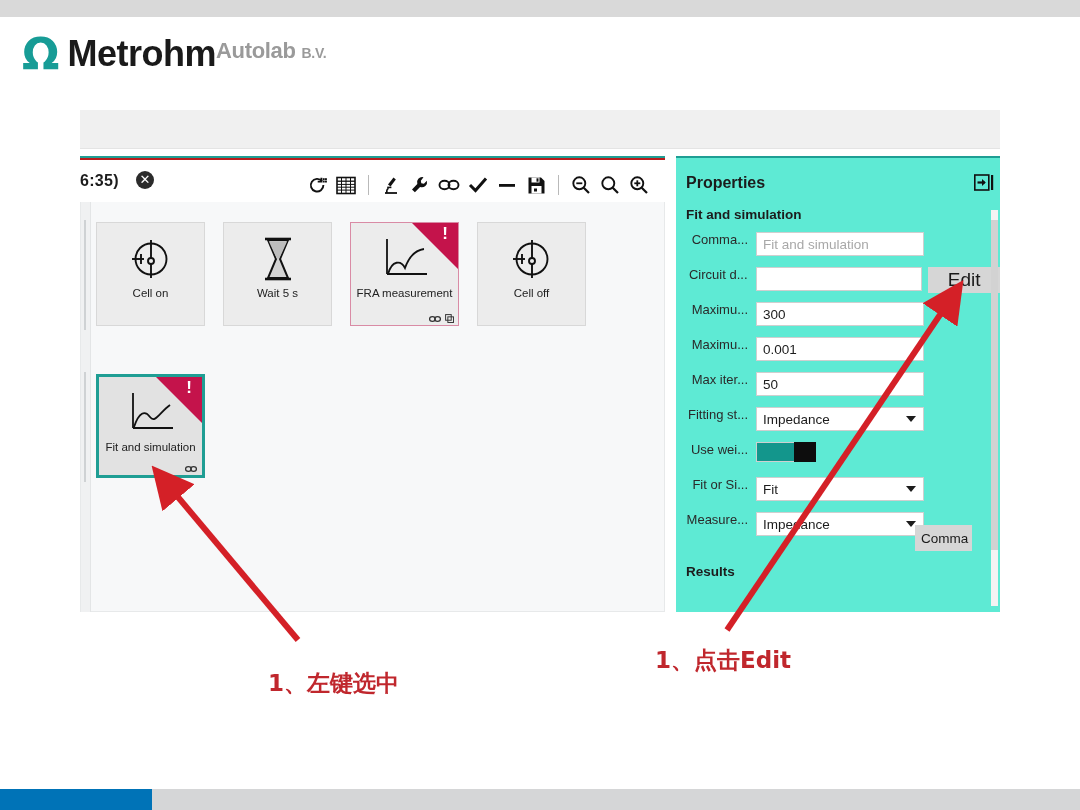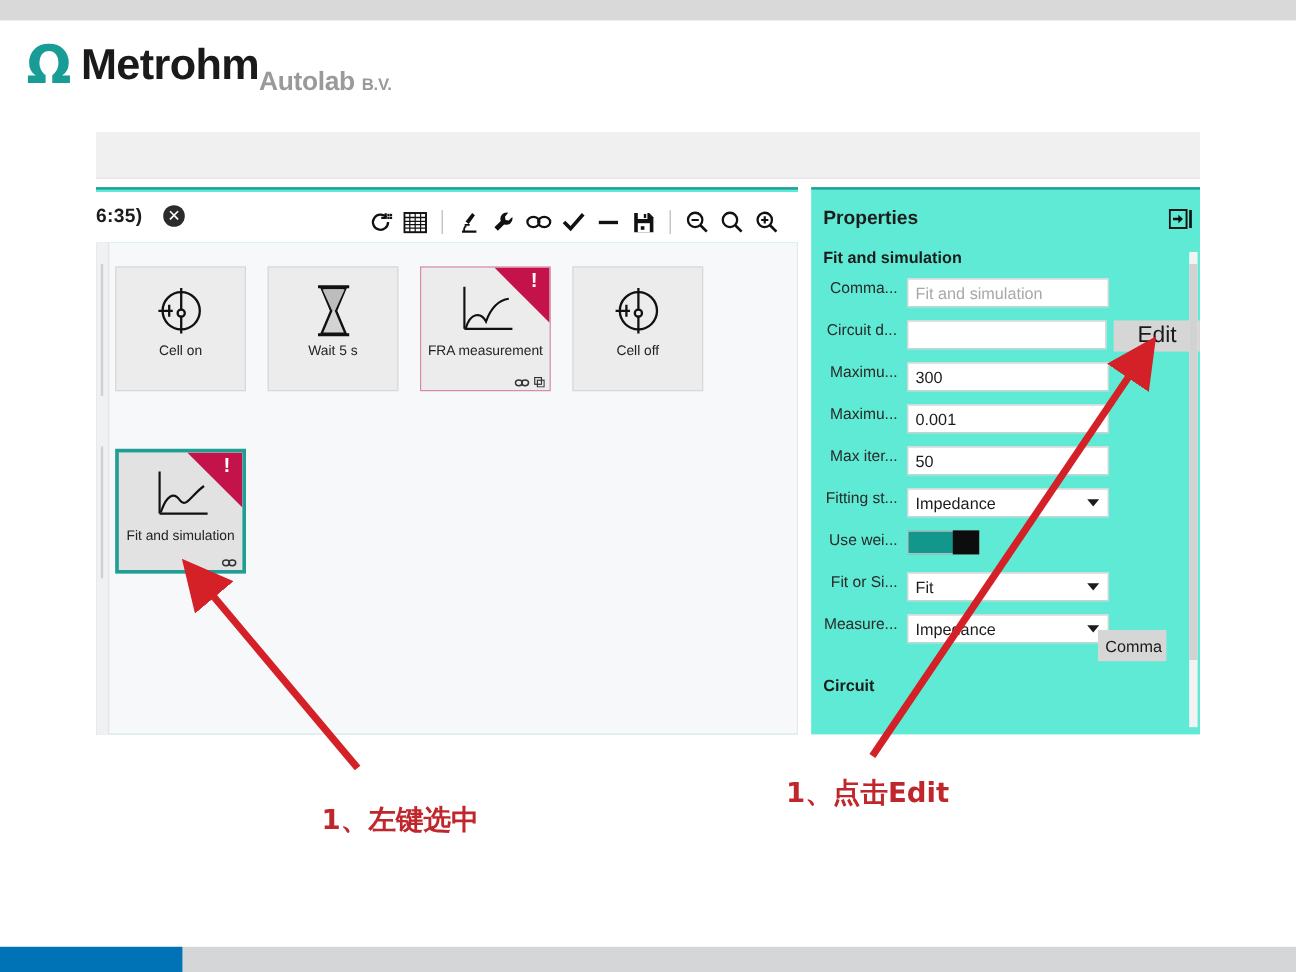--- a/index.html
+++ b/index.html
@@ -12,28 +12,28 @@
   #top-band{position:absolute;left:0;top:0;width:1080px;height:17px;background:#d9d9d9;}
   #bottom-band{position:absolute;left:0;top:789px;width:1080px;height:21px;background:#d5d6d7;}
   #bottom-accent{position:absolute;left:0;top:789px;width:152px;height:21px;background:#0073b7;}
 
   
   #logo{position:absolute;left:22px;top:36px;display:flex;align-items:flex-start;}
   #logo-omega{color:#179c96;font-size:44px;line-height:38px;font-weight:bold;
     font-family:"DejaVu Sans",sans-serif;margin-right:8px;}
   #logo-text{display:flex;flex-direction:row;}
   #logo-metrohm{font-size:36px;line-height:36px;font-weight:bold;color:#1a1a1a;letter-spacing:-0.5px;}
-  #logo-sub{font-size:22px;line-height:26px;font-weight:bold;color:#9a9a9a;margin-top:19px;letter-spacing:-0.3px;}
+  #logo-sub{font-size:22px;line-height:26px;font-weight:bold;color:#9a9a9a;margin-top:2px;letter-spacing:-0.3px;}
   #logo-bv{font-size:14px;font-weight:bold;color:#9a9a9a;}
 
   
   #app-window{position:absolute;left:80px;top:110px;width:920px;height:500px;background:#ffffff;}
   #app-blankbar{position:absolute;left:0;top:0;width:920px;height:38px;background:#f0f0f0;border-bottom:1px solid #e4e4e4;}
 
-  #editor-pane{position:absolute;left:0;top:46px;width:585px;height:454px;background:#5eead4;
+  #editor-pane{position:absolute;left:0;top:46px;width:585px;height:454px;background:#b91c1c;
      border-top:2px solid #1f9e94;}
   #editor-tabline{position:absolute;left:0;top:2px;width:585px;height:42px;background:#ffffff;}
   #tab-title{position:absolute;left:0px;top:12px;font-size:16px;color:#1c1c1c;font-weight:bold;letter-spacing:0.3px;}
   #tab-close{position:absolute;left:56px;top:11px;width:18px;height:18px;border-radius:50%;
      background:#2b2b2b;color:#ffffff;font-size:13px;line-height:18px;text-align:center;font-weight:bold;cursor:pointer;}
 
   #toolbar{position:absolute;left:225px;top:12px;height:26px;display:flex;align-items:center;gap:5px;}
   .tb-icon{width:24px;height:24px;display:flex;align-items:center;justify-content:center;
     color:#111;cursor:pointer;}
   .tb-sep{width:1px;height:20px;background:#b9b9b9;margin:0 5px;}
@@ -375,21 +375,21 @@
       <div class="frow">
         <span class="flabel">Measure...</span>
         <span class="fctl">
           <span>Impedance</span>
           <span class="caret"></span>
         </span>
       </div>
     </div>
 
     <button id="more-btn">Comma</button>
-    <span id="results-title">Circuit</span>
+    <span id="results-title">Results</span>
 
     <div id="props-scroll">
       <div class="thumb"></div>
     </div>
   </div>
 </div>
 
 <svg id="annots">
   <defs>
     <marker id="ah" markerWidth="7" markerHeight="7" refX="3" refY="3.5" orient="auto">

